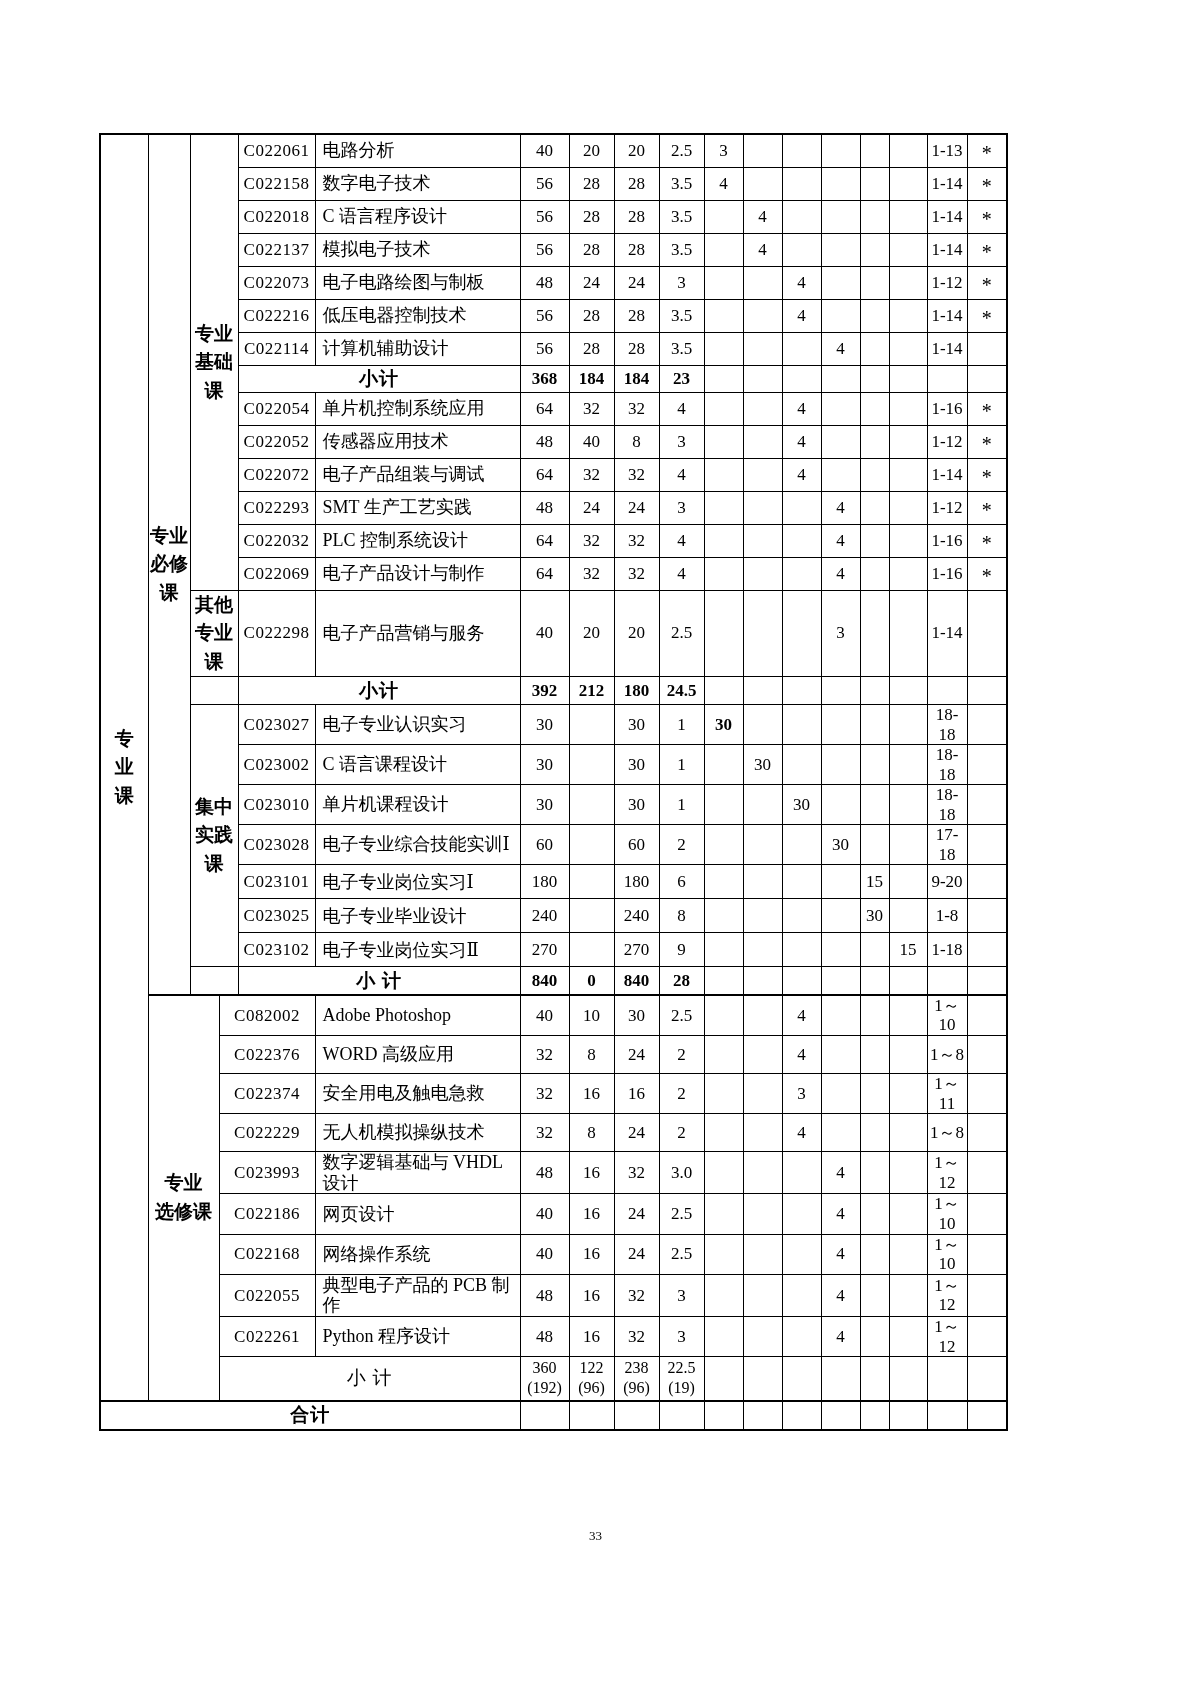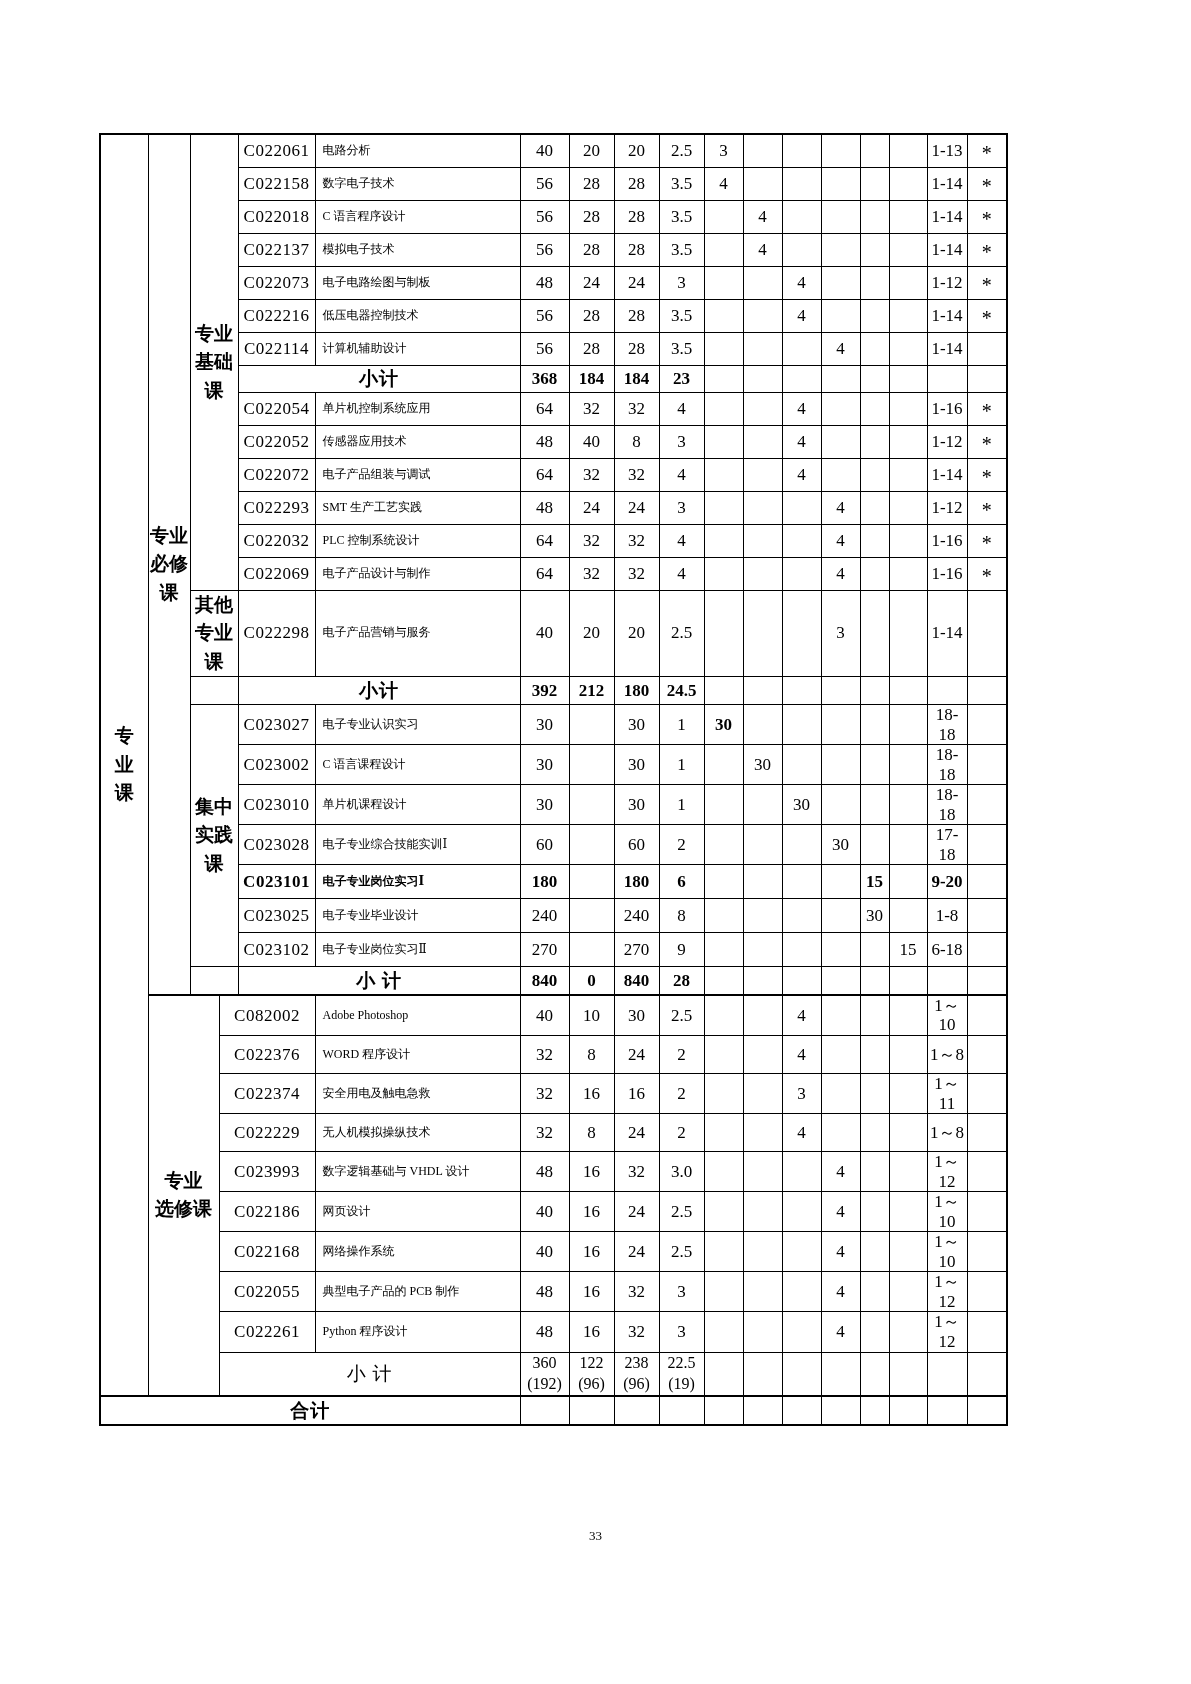--- a/index.html
+++ b/index.html
@@ -13,21 +13,21 @@
     border-collapse:collapse;table-layout:fixed;
     border:2px solid #000;
   }
   td{
     border:1px solid #000;
     text-align:center;vertical-align:middle;
     font-size:17px;line-height:1.15;
     padding:0 2px;overflow:hidden;
     white-space:pre-line;
   }
-  td.name{text-align:left;padding-left:7px;font-size:12px;}
+  td.name{text-align:left;padding-left:7px;font-size:18px;}
   td.code{font-size:17px;letter-spacing:0.5px;}
   td.g{font-weight:bold;font-size:19px;line-height:1.5;padding:0;}
   td.sl{font-weight:bold;font-size:19px;letter-spacing:1px;}
   td.sl2{font-size:19px;letter-spacing:1px;}
   td.b{font-weight:bold;}
   td.st{font-size:20px;padding-top:6px;}
   td.two{font-size:16px;line-height:1.3;}
   tr.sep td{border-top:2px solid #000;}
   .page-number{
     position:absolute;left:0;right:0;top:1528px;
@@ -386,21 +386,21 @@
         <td>2</td>
         <td></td>
         <td></td>
         <td></td>
         <td>30</td>
         <td></td>
         <td></td>
         <td>17-18</td>
         <td></td>
       </tr>
-      <tr style="height: 34px; font-weight: bold;">
+      <tr style="height: 34px;">
         <td class="code">C023101</td>
         <td class="name">电子专业岗位实习Ⅰ</td>
         <td>180</td>
         <td></td>
         <td>180</td>
         <td>6</td>
         <td></td>
         <td></td>
         <td></td>
         <td></td>
@@ -431,21 +431,21 @@
         <td>270</td>
         <td></td>
         <td>270</td>
         <td>9</td>
         <td></td>
         <td></td>
         <td></td>
         <td></td>
         <td></td>
         <td>15</td>
-        <td>6-18</td>
+        <td>1-18</td>
         <td></td>
       </tr>
       <tr style="height: 28px;">
         <td colspan="2"></td>
         <td colspan="2" class="sl">小 计</td>
         <td class="b">840</td>
         <td class="b">0</td>
         <td class="b">840</td>
         <td class="b">28</td>
         <td></td>
@@ -470,21 +470,21 @@
         <td></td>
         <td>4</td>
         <td></td>
         <td></td>
         <td></td>
         <td>1～10</td>
         <td></td>
       </tr>
       <tr style="height: 38px;">
         <td colspan="2" class="code">C022376</td>
-        <td class="name">WORD 程序设计</td>
+        <td class="name">WORD 高级应用</td>
         <td>32</td>
         <td>8</td>
         <td>24</td>
         <td>2</td>
         <td></td>
         <td></td>
         <td>4</td>
         <td></td>
         <td></td>
         <td></td>

